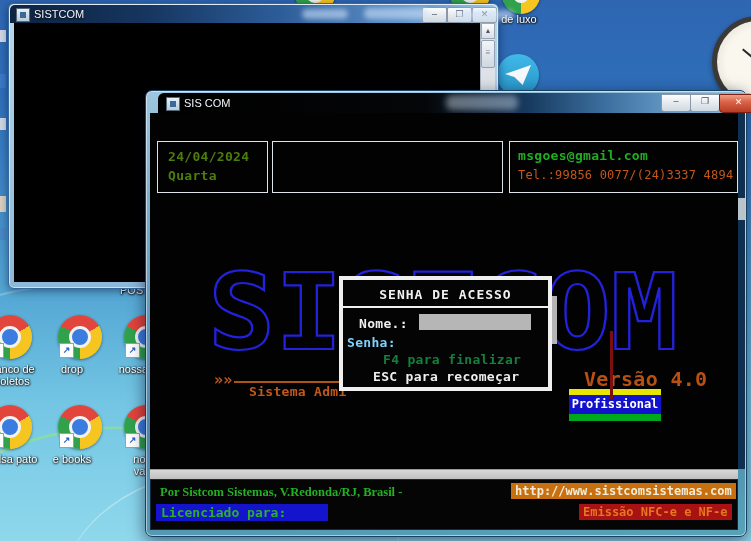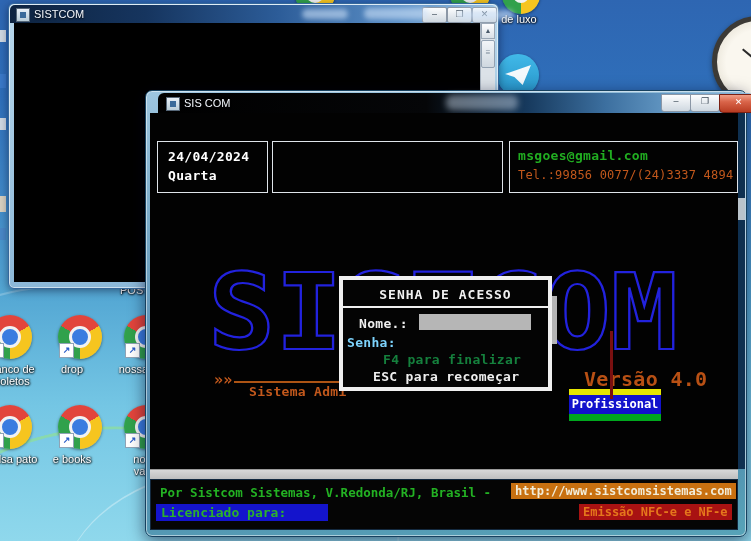--- a/index.html
+++ b/index.html
@@ -57,21 +57,21 @@
     background:linear-gradient(90deg,#000 0%,#050608 45%,#173a5e 62%,#3c6f9f 75%,#6ba0cb 88%,#8fbcdd 100%);}
   .smudge{left:288px;top:2px;width:72px;height:15px;background:rgba(210,225,240,.45);border-radius:6px;filter:blur(3px);}
   .closebtn{background:linear-gradient(#f0a088,#d96449 40%,#b83c22)!important;border:1px solid #7a2012!important;color:#fff!important;}
 
   
   .console{left:4px;top:22px;width:588px;height:356px;background:#020202;
     font-family:"DejaVu Sans Mono",monospace;color:#ddd;}
   .cbox{border:1px solid #dfe4ea;}
   .mono13{font-size:13px;font-weight:bold;letter-spacing:.3px;white-space:pre;}
   .mono12{font-size:12px;font-weight:normal;letter-spacing:.2px;white-space:pre;}
-  .yellow{color:#ffffff;} .green{color:#21ad21;} .orange{color:#c2581c;}
+  .yellow{color:#4d7c0f;} .green{color:#21ad21;} .orange{color:#c2581c;}
   .hline{border-top:2px solid #ad5414;}
   .badge-y{height:6px;background:#e6e600;}
   .badge-b{height:19px;background:#1212cc;color:#fff;font-size:12px;font-weight:bold;text-align:center;line-height:19px;font-family:"DejaVu Sans Mono",monospace;}
   .badge-g{height:7px;background:#00a81e;}
   .dialog{left:189px;top:163px;width:213px;height:115px;background:#040404;border:4px solid #efefef;box-sizing:border-box;}
   .dlg-sep{left:0;right:0;top:26px;border-top:2px solid #efefef;}
   .nameinput{left:76px;top:34px;width:112px;height:16px;background:#b6b6b6;}
   .vstrip{left:592px;top:22px;width:7px;height:356px;background:#0f3050;}
   .vstrip .th{left:0;top:85px;width:7px;height:22px;background:#b9c3cb;}
   .hbar{left:4px;top:378px;width:588px;height:10px;background:linear-gradient(#d8d8d8,#bfbfbf);border-top:1px solid #999;box-sizing:border-box;}
@@ -209,18 +209,18 @@
     </div>
   </div>
 
   <div class="abs vstrip">
     <div class="abs th"></div>
   </div>
 
   <div class="abs hbar"></div>
 
   <div class="abs footer">
-    <div class="abs green" style="left:9px;top:5px;font-size:12.5px;font-weight:bold;white-space:pre;color:#23b123;">Por Sistcom Sistemas, V.Redonda/RJ, Brasil -</div>
+    <div class="abs green" style="left:9px;top:5px;font-size:12.5px;font-weight:bold;white-space:pre;color:#23b123;font-family:Liberation Serif, serif;">Por Sistcom Sistemas, V.Redonda/RJ, Brasil -</div>
     <div class="abs url" style="left:360px;top:3px;">http://www.sistcomsistemas.com</div>
     <div class="abs licensed" style="left:5px;top:24px;">Licenciado para:</div>
     <div class="abs emission" style="left:428px;top:24px;">Emissão NFC-e e NF-e</div>
   </div>
 </div>
 
 </body></html>

